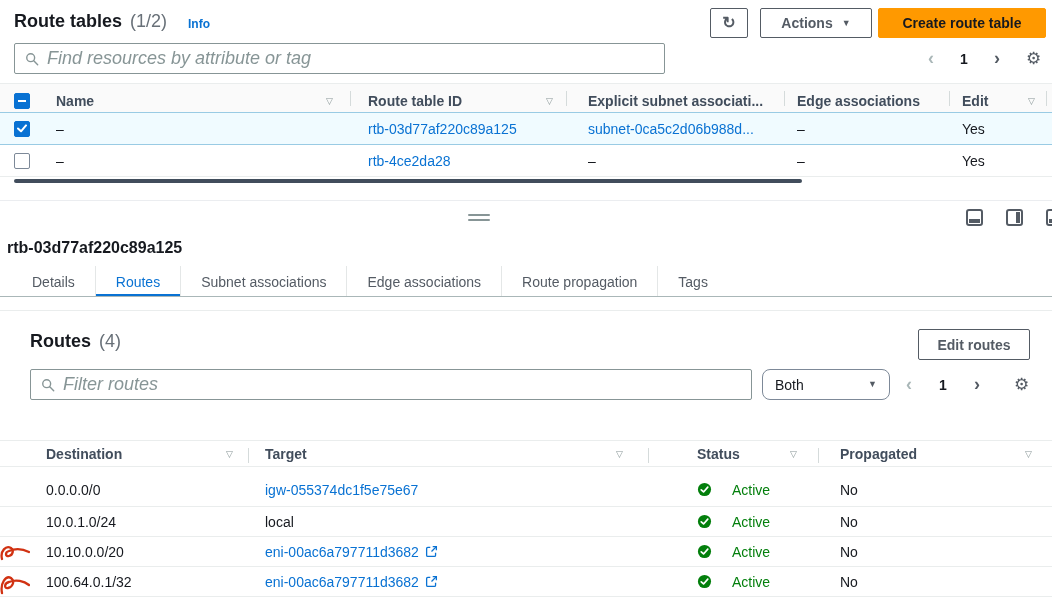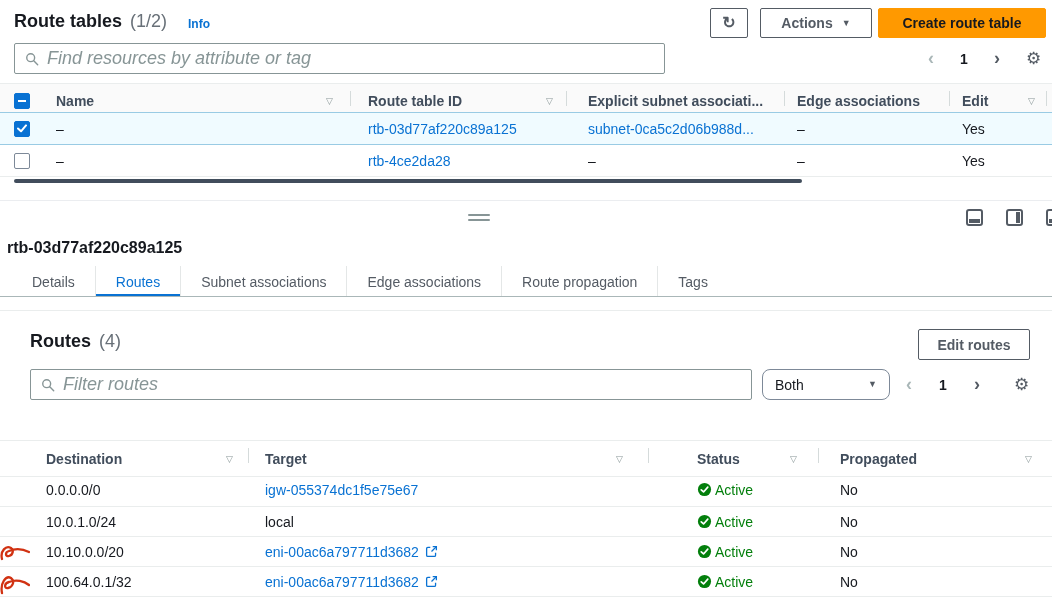--- a/index.html
+++ b/index.html
@@ -65,29 +65,29 @@
 
   #card-line{position:absolute;left:0;top:310px;width:1052px;height:1px;background:#eaeded}
   #routes-title{position:absolute;left:30px;top:331px;font-size:18px;font-weight:700;display:flex;gap:8px;align-items:baseline}
   #btn-edit{left:918px;top:329px;width:112px;height:31px}
   #filter-input{left:30px;top:369px;width:722px}
   #filter-select{position:absolute;left:762px;top:369px;width:128px;height:31px;border:1px solid #7d8998;border-radius:8px;display:flex;align-items:center;justify-content:space-between;padding:0 12px;cursor:pointer;background:#fff;color:#16191f}
   #filter-select .caret{color:#545b64}
   #pag2{left:906px;top:369px;width:74px;height:31px}
   #gear2{left:1014px;top:376px}
 
-  #t2-head{top:440px;height:37px;background:#fff;border-top:1px solid #eaeded;border-bottom:1px solid #eaeded}
+  #t2-head{top:440px;height:27px;background:#fff;border-top:1px solid #eaeded;border-bottom:1px solid #eaeded}
   .d1{left:46px}.d2{left:265px}.d3{left:697px}.d4{left:840px}
   .sd1{left:226px}.sd2{left:616px}.sd3{left:790px}.sd4{left:1025px}
   .vr1{left:248px}.vr2{left:648px}.vr3{left:818px}
   #t2r1{top:473px;height:34px;border-bottom:1px solid #eaeded}
   #t2r2{top:507px;height:30px;border-bottom:1px solid #eaeded}
   #t2r3{top:537px;height:30px;border-bottom:1px solid #eaeded}
   #t2r4{top:567px;height:30px;border-bottom:1px solid #eaeded}
-  .status{display:inline-flex;align-items:center;gap:3px;color:var(--green,#037f0c)}
+  .status{display:inline-flex;align-items:center;gap:20px;color:var(--green,#037f0c)}
   .tgt{display:inline-flex;align-items:center;gap:6px}
   .annotation{position:absolute;color:var(--annotation,#d13212)}
   #ann1{left:0;top:541px}
   #ann2{left:0;top:569px}
 </style>
 </head>
 <body>
 
 <div class="page">
 

